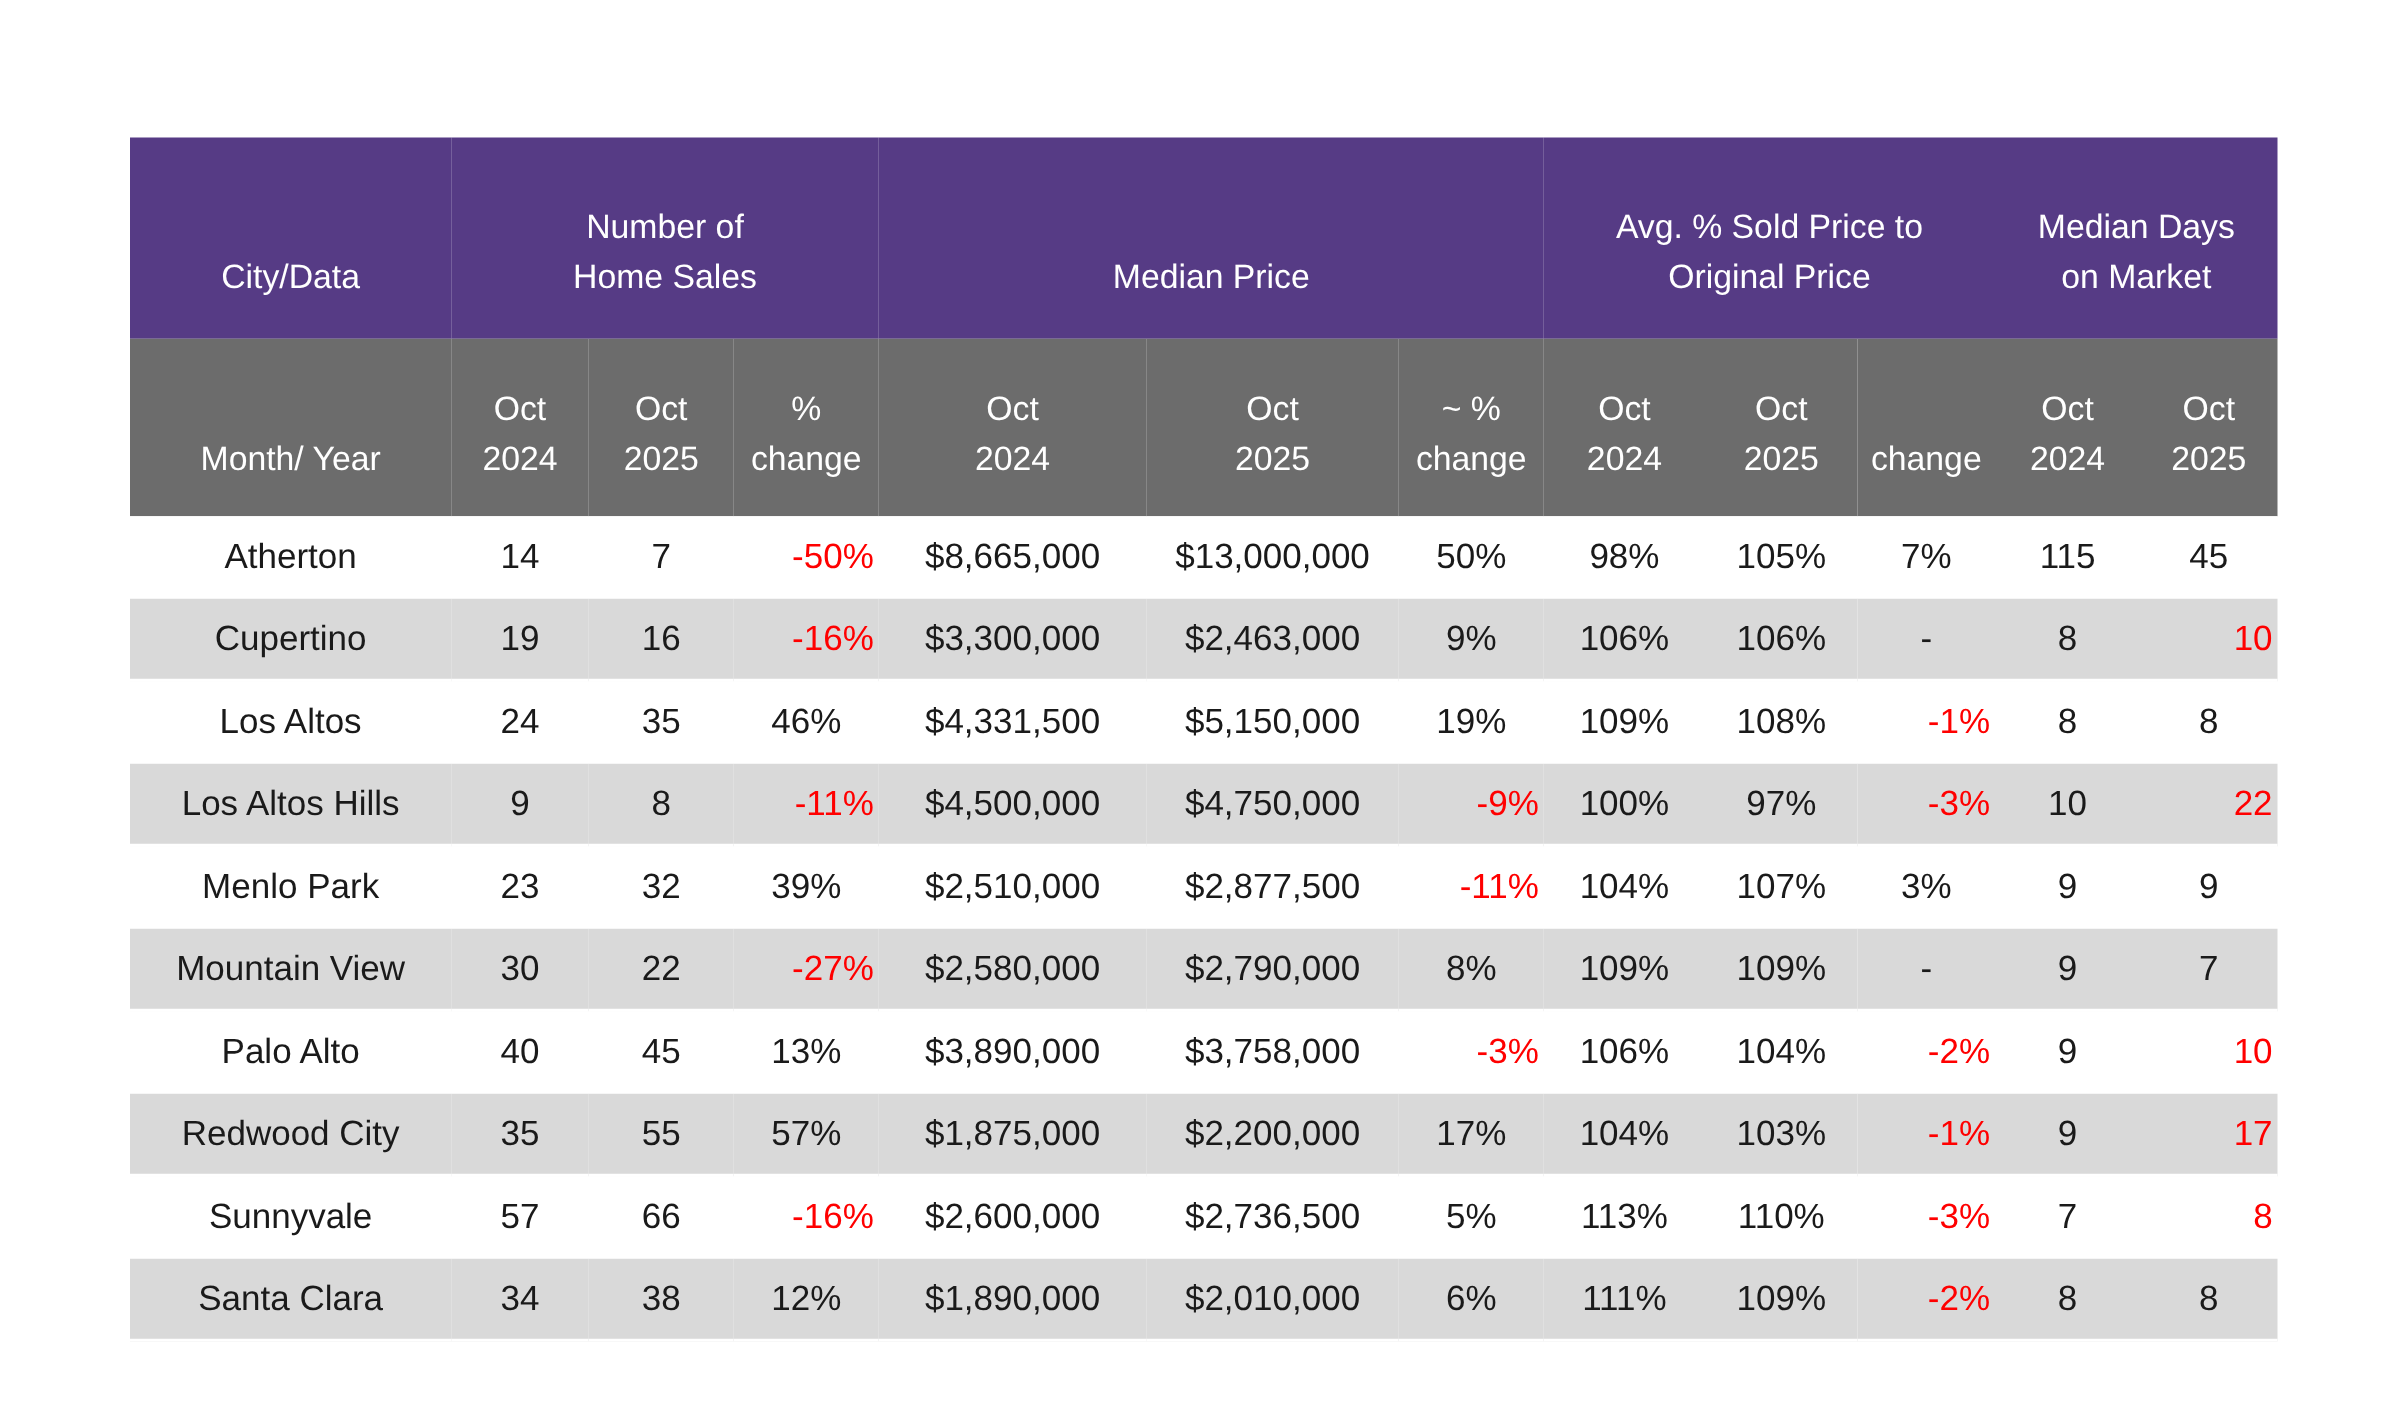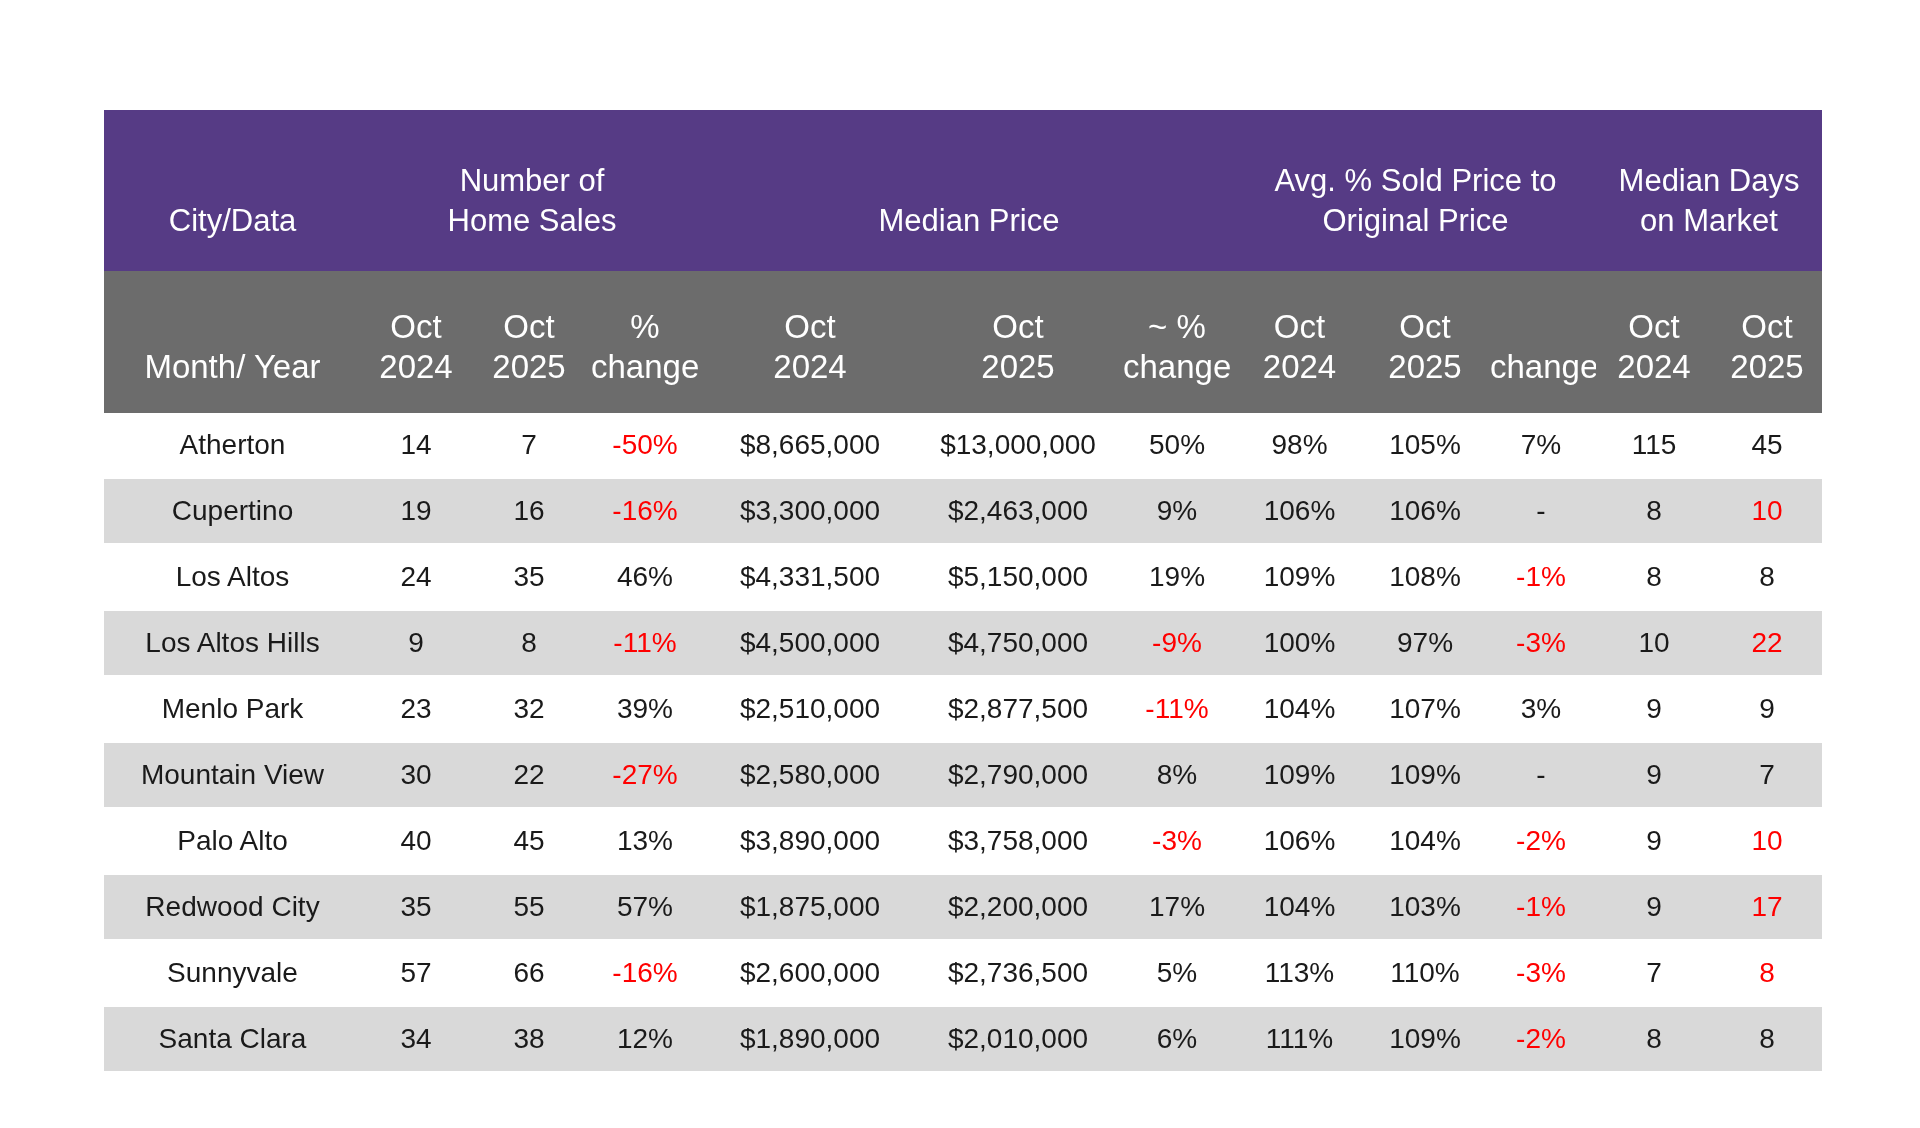--- a/index.html
+++ b/index.html
@@ -30,52 +30,53 @@
     overflow: hidden;
   }
   
   tr.group-row th {
     background: var(--header-purple, #563B85);
     color: var(--header-text, #ffffff);
     height: 131px;
     vertical-align: bottom;
     padding: 0 4px 30px 4px;
     text-align: center;
-    font-size: 31px;
+    font-size: 27px;
     line-height: 40px;
   }
   
   tr.sub-row th {
     background: var(--subheader-gray, #6C6C6C);
     color: var(--header-text, #ffffff);
     height: 116px;
     vertical-align: bottom;
     padding: 0 4px 26px 4px;
     text-align: center;
-    font-size: 33px;
+    font-size: 27px;
     line-height: 40px;
   }
   .hline { display: block; }
   .hline:empty { display: block; height: 0; line-height: 0; }
   
   tbody td {
     height: 64px;
     text-align: center;
     vertical-align: middle;
     font-size: 28px;
     color: var(--text-dark, #1A1A1A);
     background: #ffffff;
     border-bottom: 2px solid #ffffff;
     padding: 0 4px;
   }
   tbody tr:nth-child(even) td {
     background: var(--stripe-gray, #D9D9D9);
   }
   tbody td[data-color="red"] {
     color: var(--negative-red, #FF0000);
+    text-align: right;
   }
 </style>
 </head>
 <body>
 
 <div class="page">
   <table class="stats-table">
     <colgroup>
       <col style="width:257px">
         <col style="width:110px">

